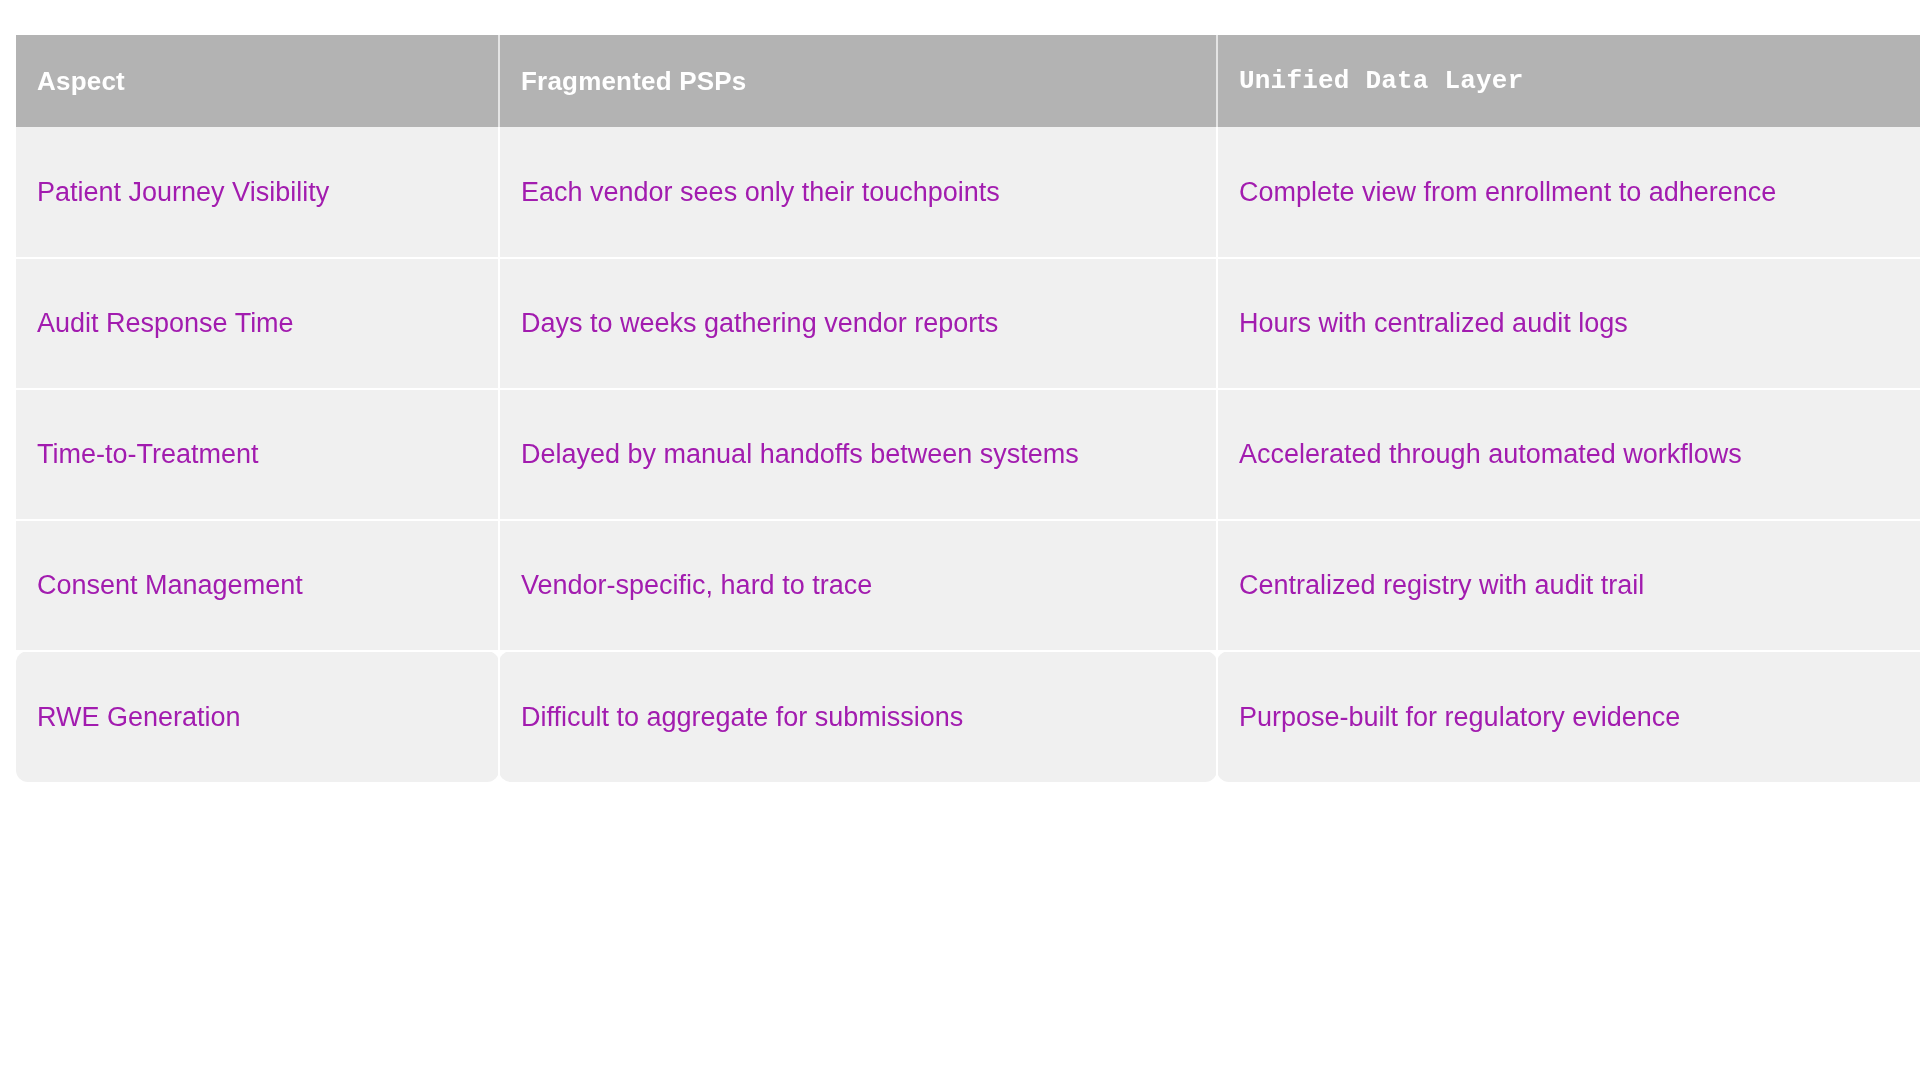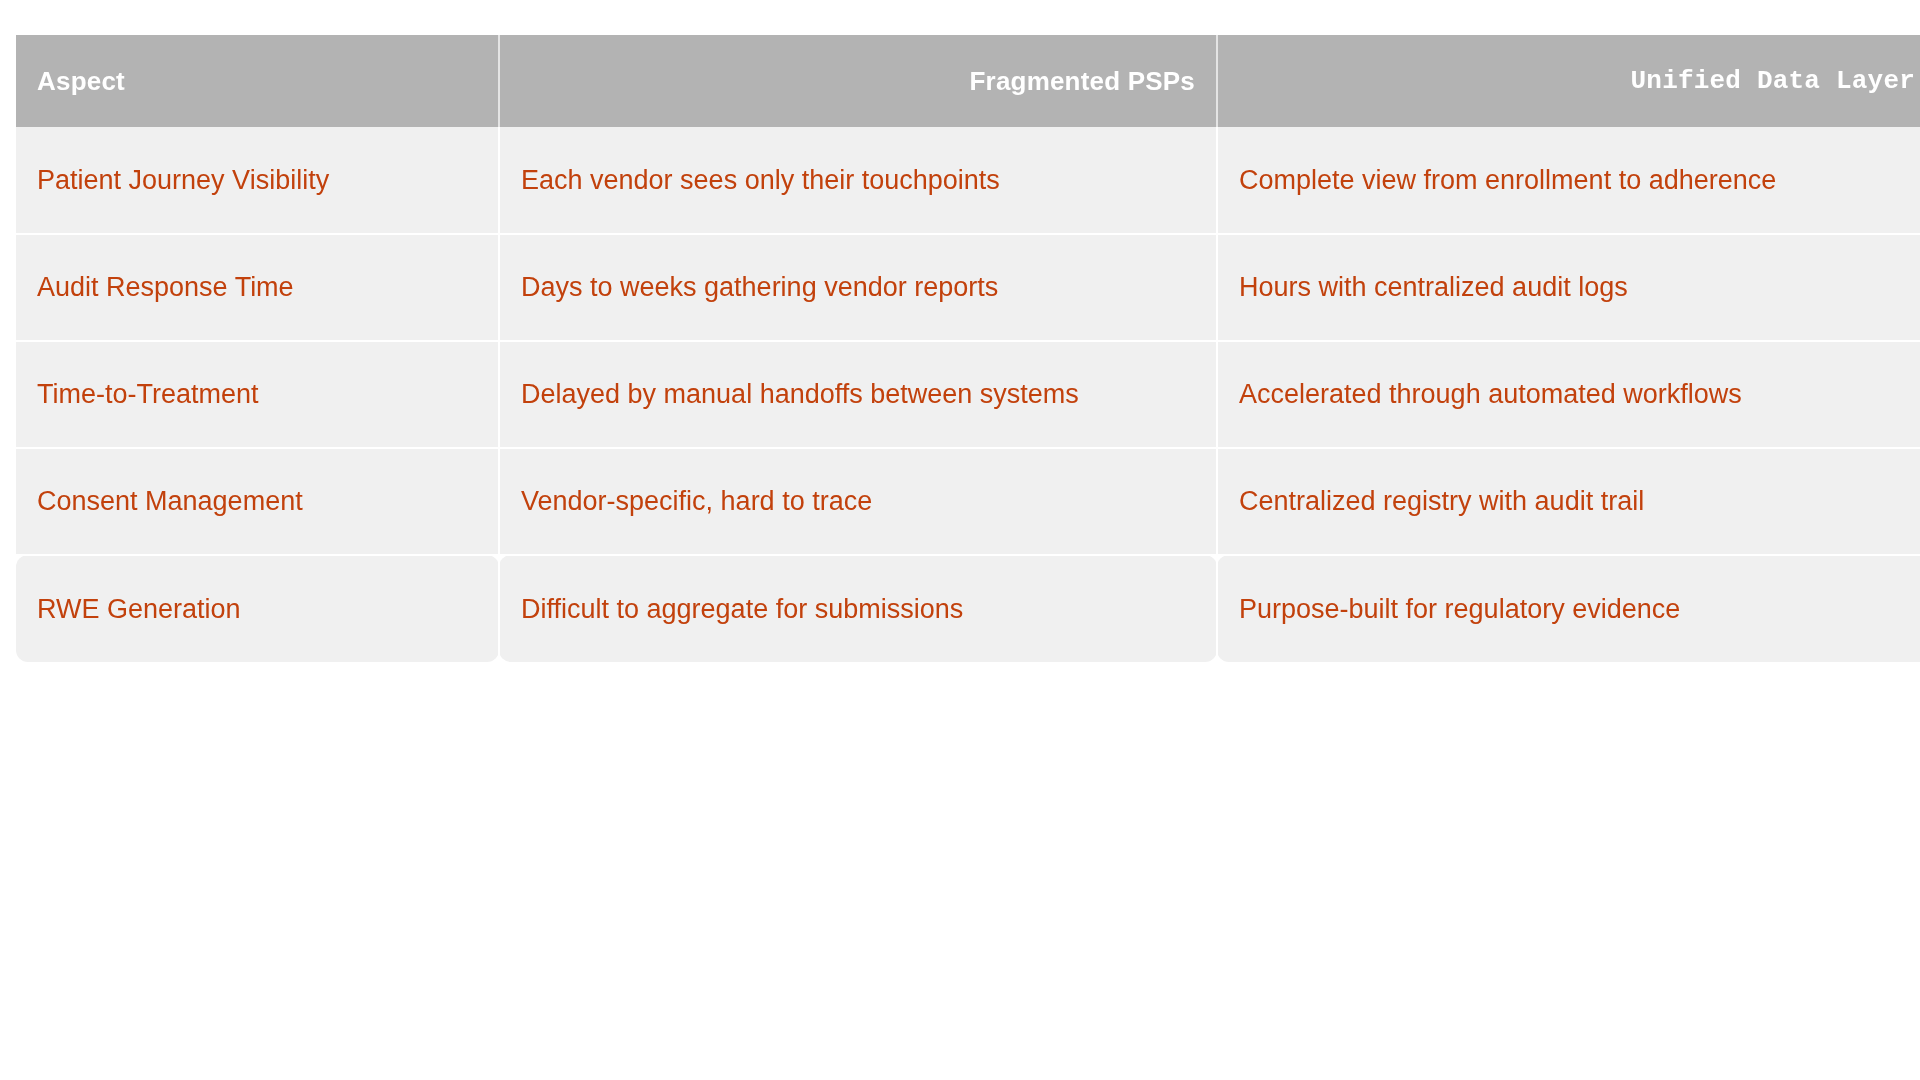--- a/index.html
+++ b/index.html
@@ -34,32 +34,32 @@
       font-weight: bold;
       font-size: 26px;
       height: 92px;
       padding: 0 21px;
       box-sizing: border-box;
       border-right: 2px solid #e4e4e4;
       letter-spacing: 0.2px;
     }
     thead th:last-child { border-right: none; font-family: Liberation Mono, monospace; }
     thead th.left { text-align: left; }
-    thead th.center { text-align: right; }
+    thead th.center { text-align: left; }
     tbody td {
       background: #f0f0f0;
       font-size: 27px;
-      height: 107px;
+      height: 131px;
       padding: 0 21px;
       box-sizing: border-box;
       border-right: 2px solid #ffffff;
       border-bottom: 2px solid #ffffff;
       vertical-align: middle;
       white-space: nowrap;
-      color: #c2410c;
+      color: #a21caf;
     }
     tbody td:last-child { border-right: none; margin-top: 44px; }
     tbody tr:last-child td { border-bottom: none; border-radius: 12px; }
   </style>
 </head>
 <body>
 
 <div class="table-wrap">
   <table>
     <colgroup>

